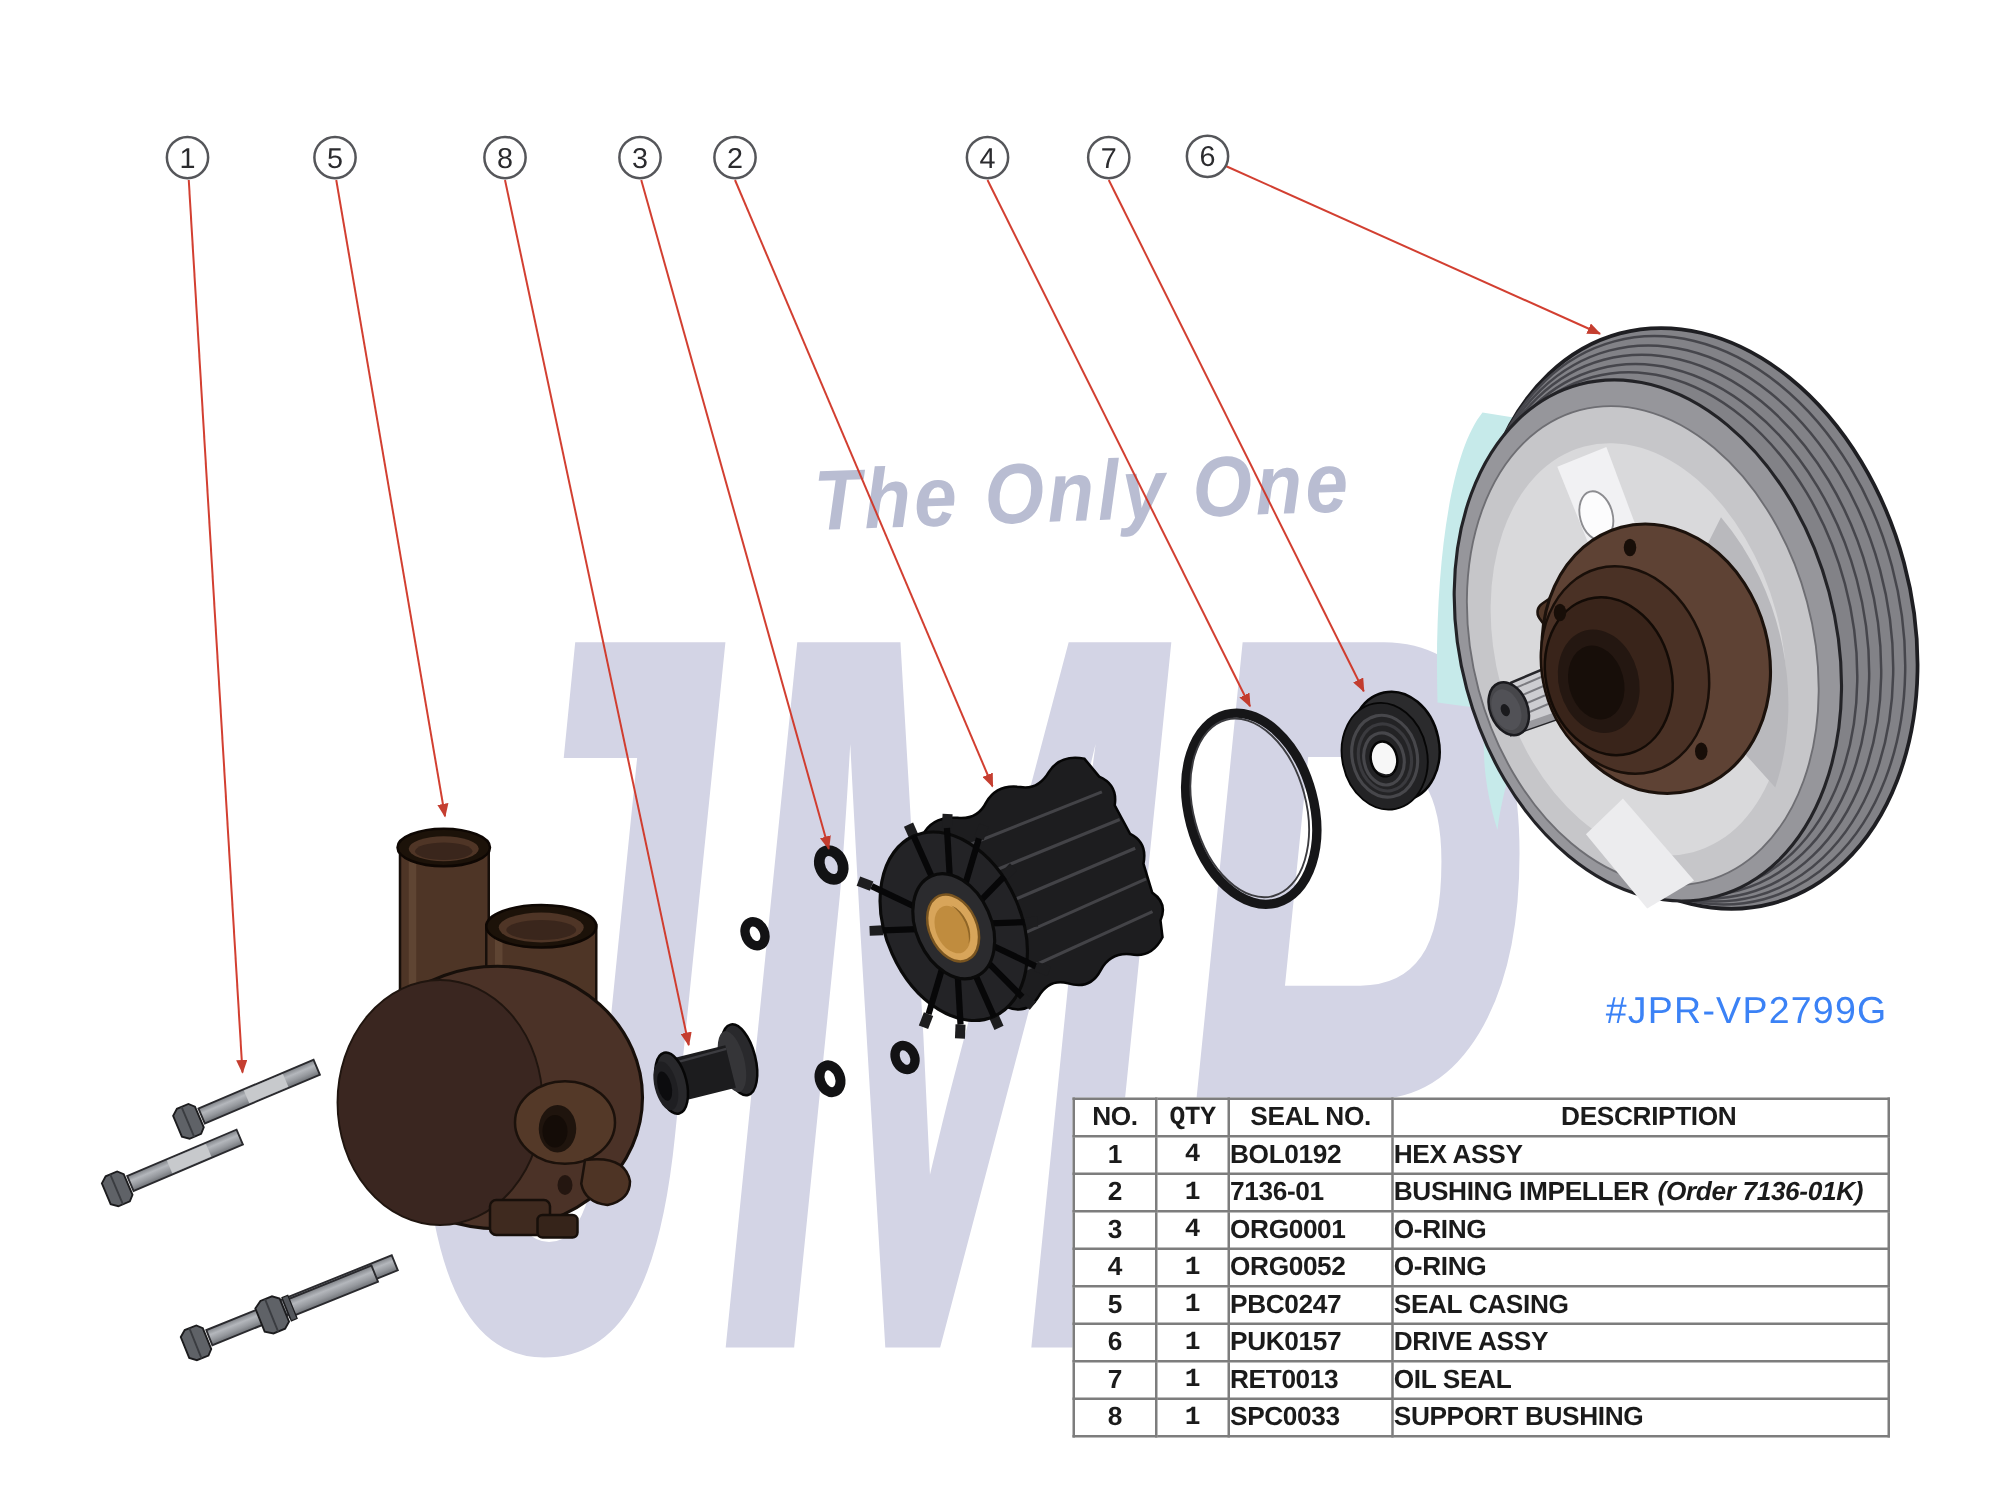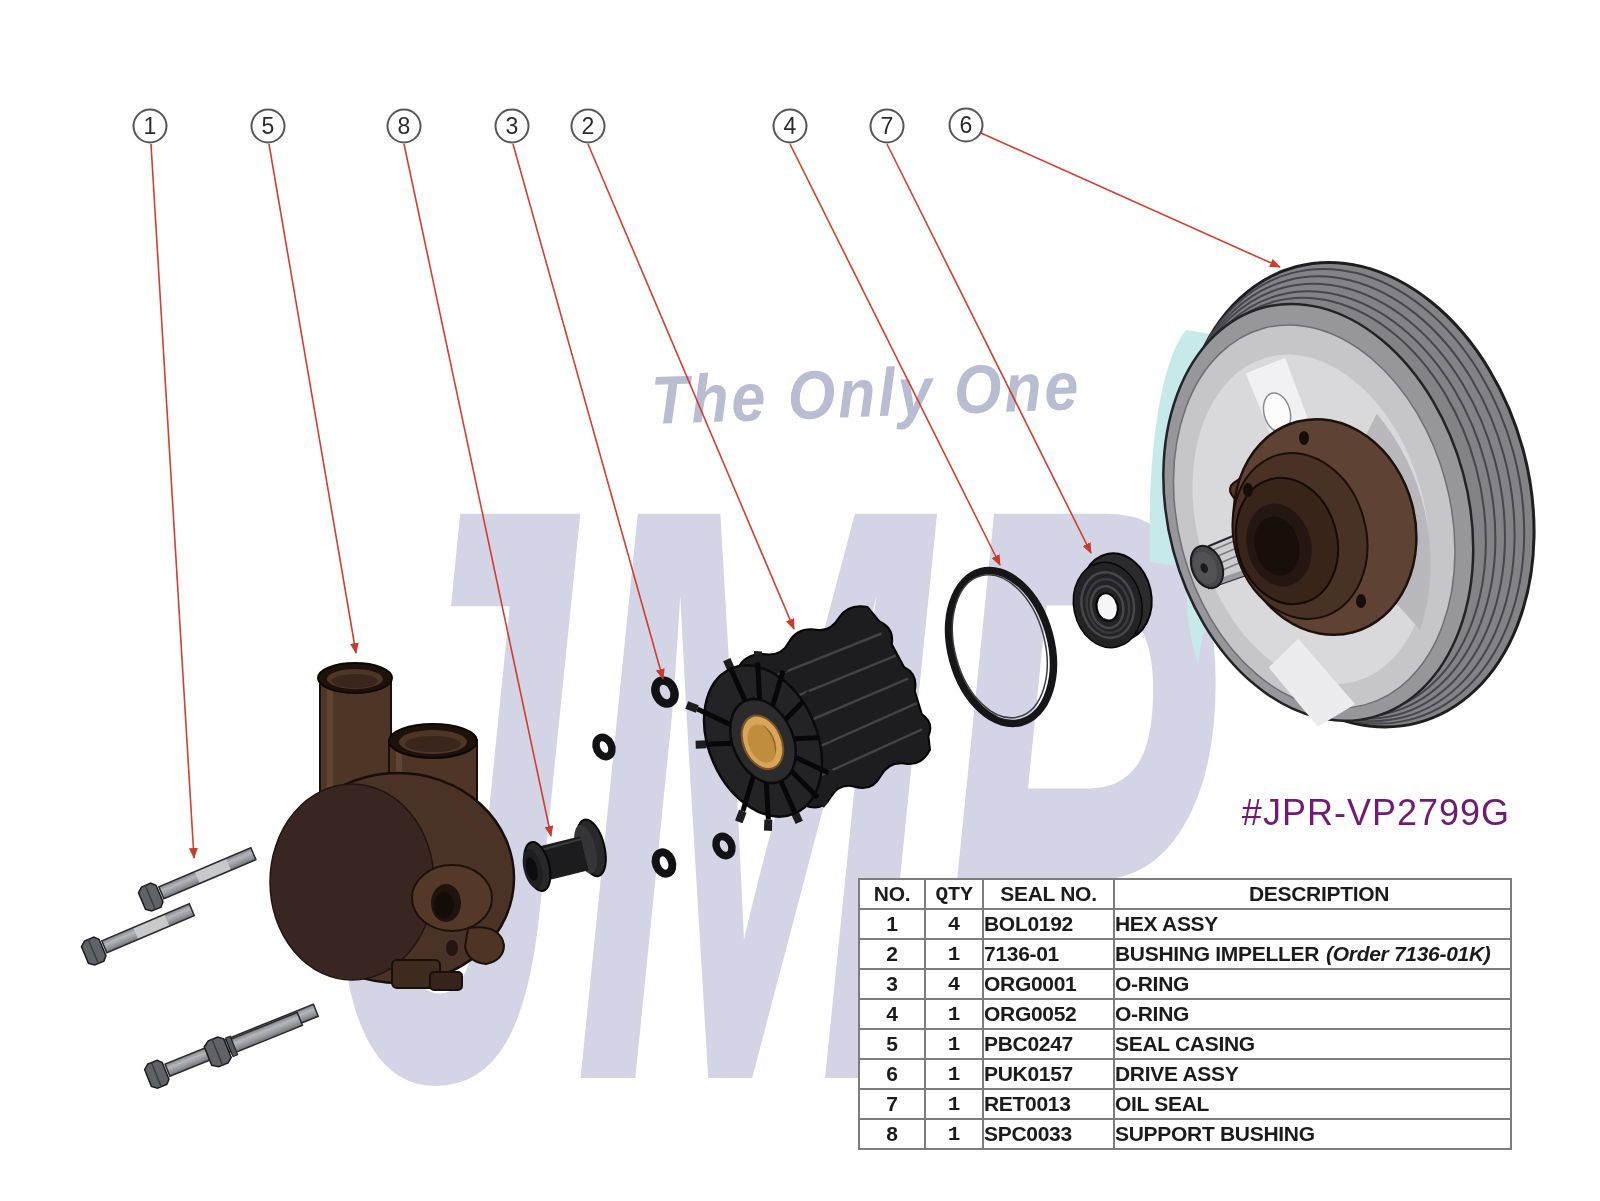--- a/index.html
+++ b/index.html
@@ -4,21 +4,21 @@
 <style>
   html,body{margin:0;padding:0;}
   body{
     width:1600px;height:1201px;position:relative;background:#ffffff;
     font-family:"Liberation Sans",sans-serif;overflow:hidden;
   }
   #scene{position:absolute;left:0;top:0;}
   
   .part-code{
     position:absolute;top:792px;right:90px;width:500px;text-align:right;
-    font-size:36px;font-weight:400;color:#701a75;letter-spacing:1px;
+    font-size:30px;font-weight:400;color:#3b82f6;letter-spacing:1px;
   }
   
   .parts-table-wrap{position:absolute;left:858px;top:878px;}
   table.parts{
     border-collapse:collapse;table-layout:fixed;
     border:2px solid #4f4f4f;background:#ffffff;
   }
   table.parts td,table.parts th{
     border:2px solid #7d7d7d;height:28px;padding:0;
     font-size:21px;font-weight:700;color:#1b1b1b;letter-spacing:-0.3px;

